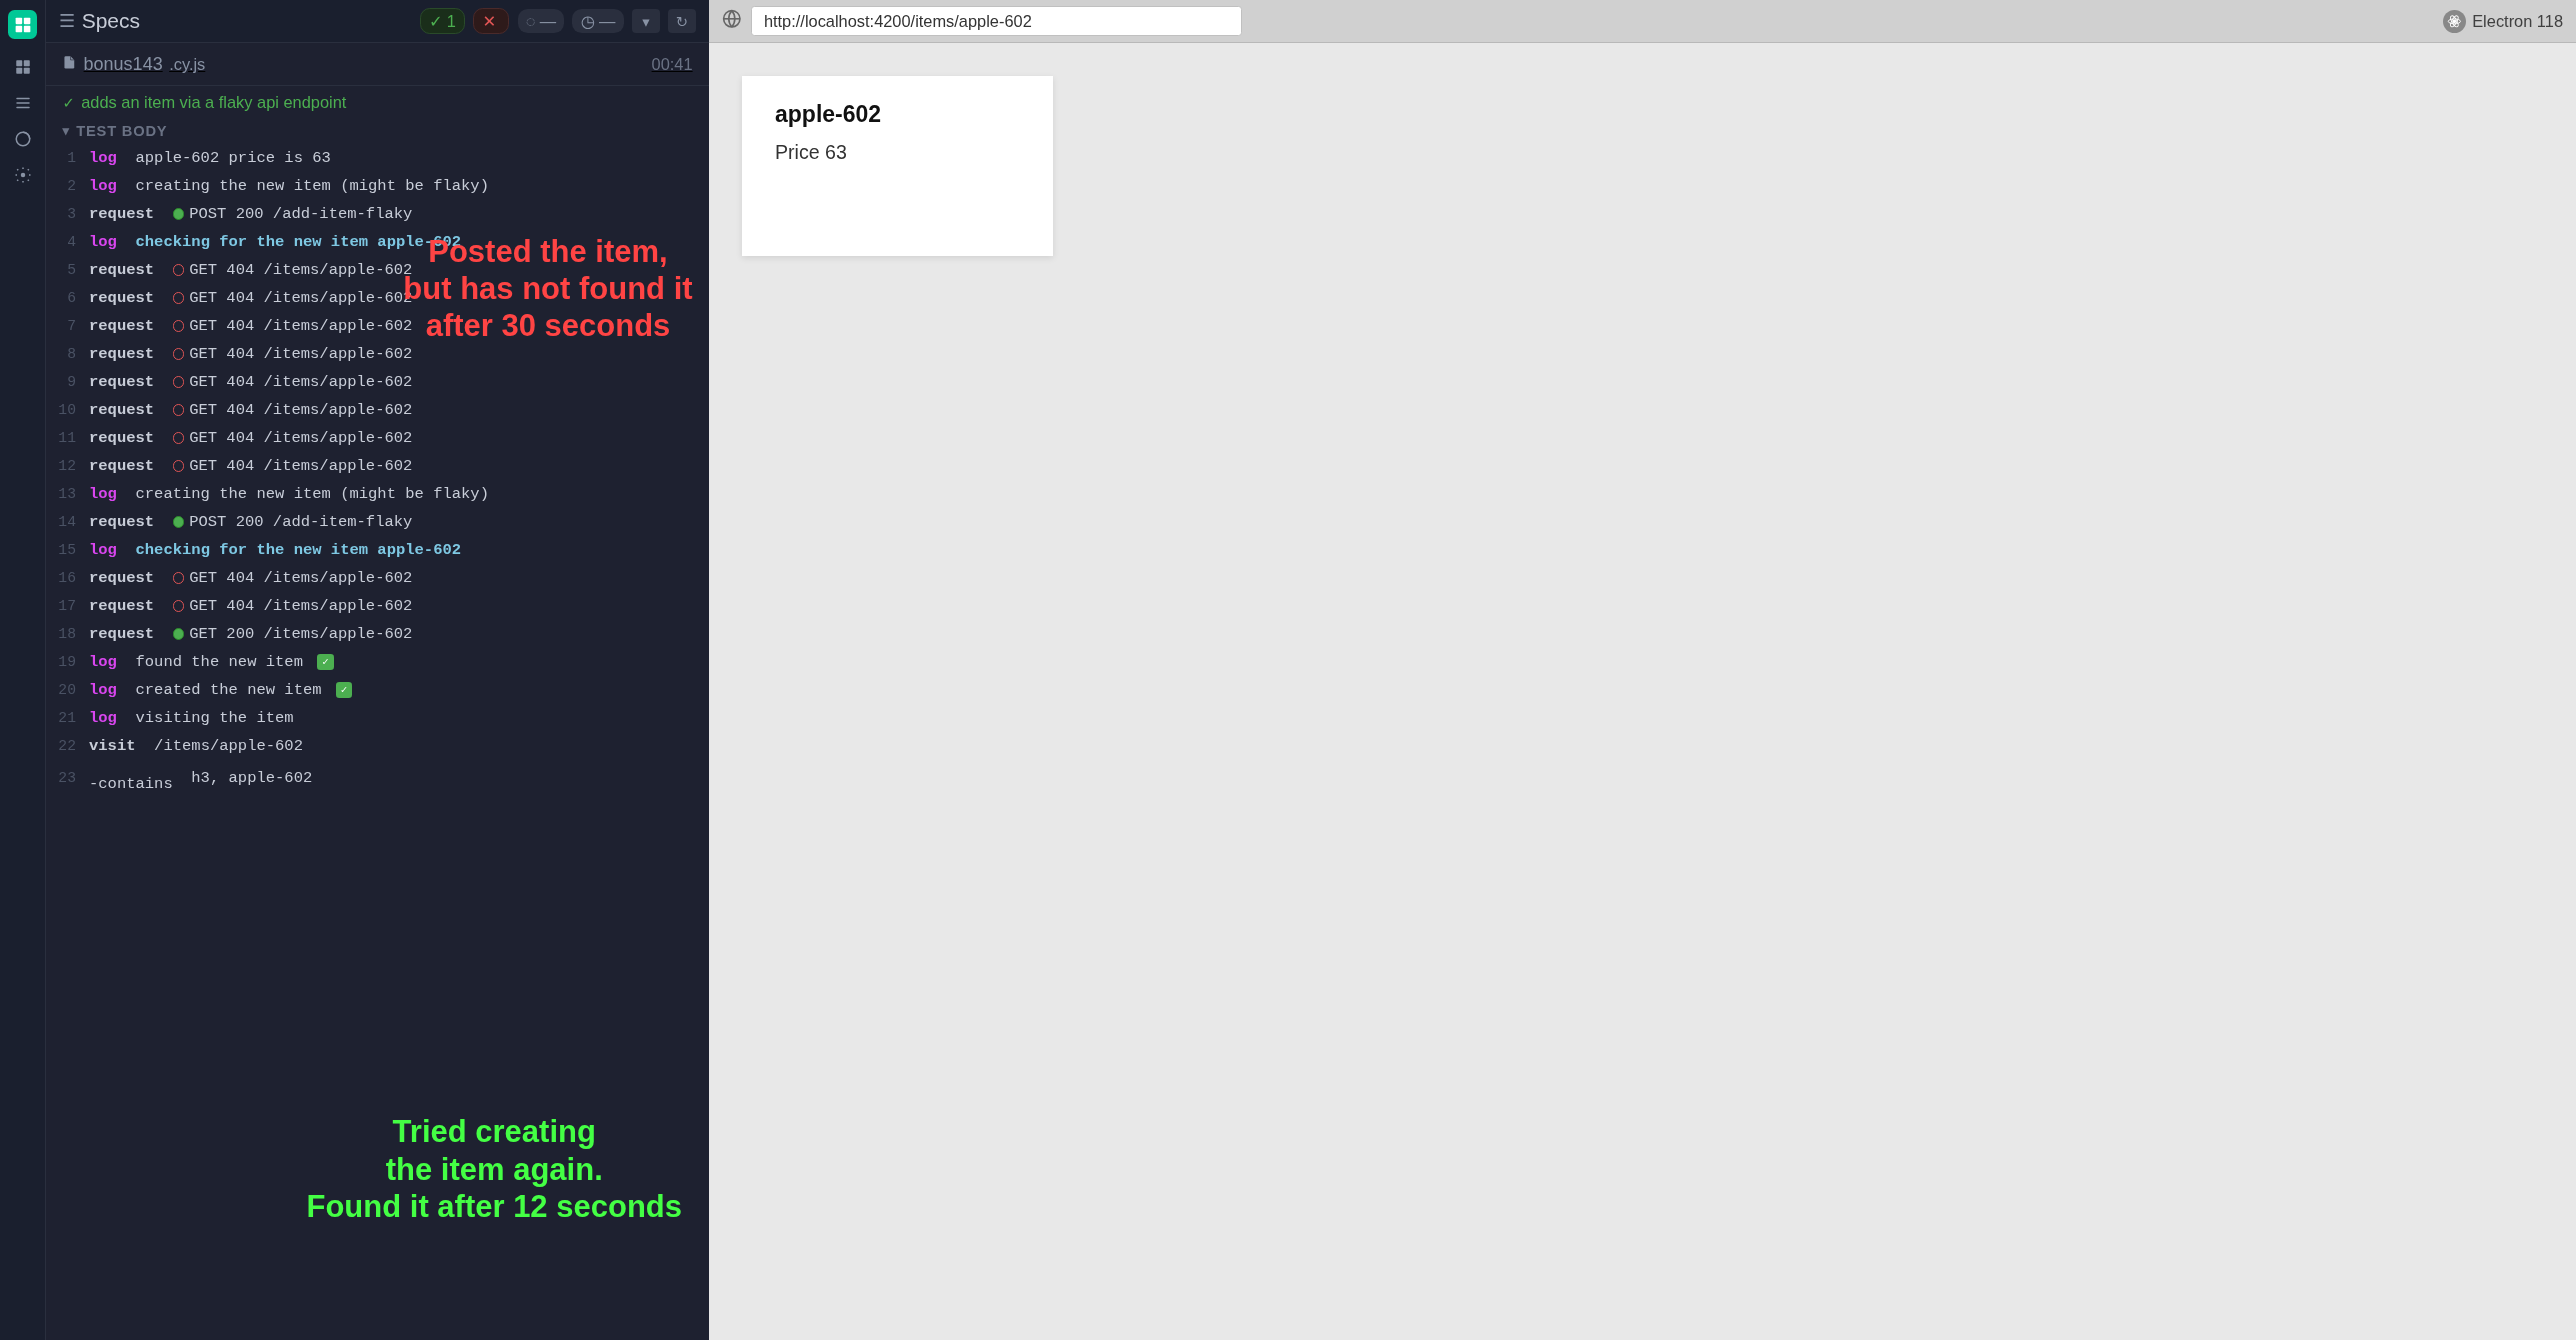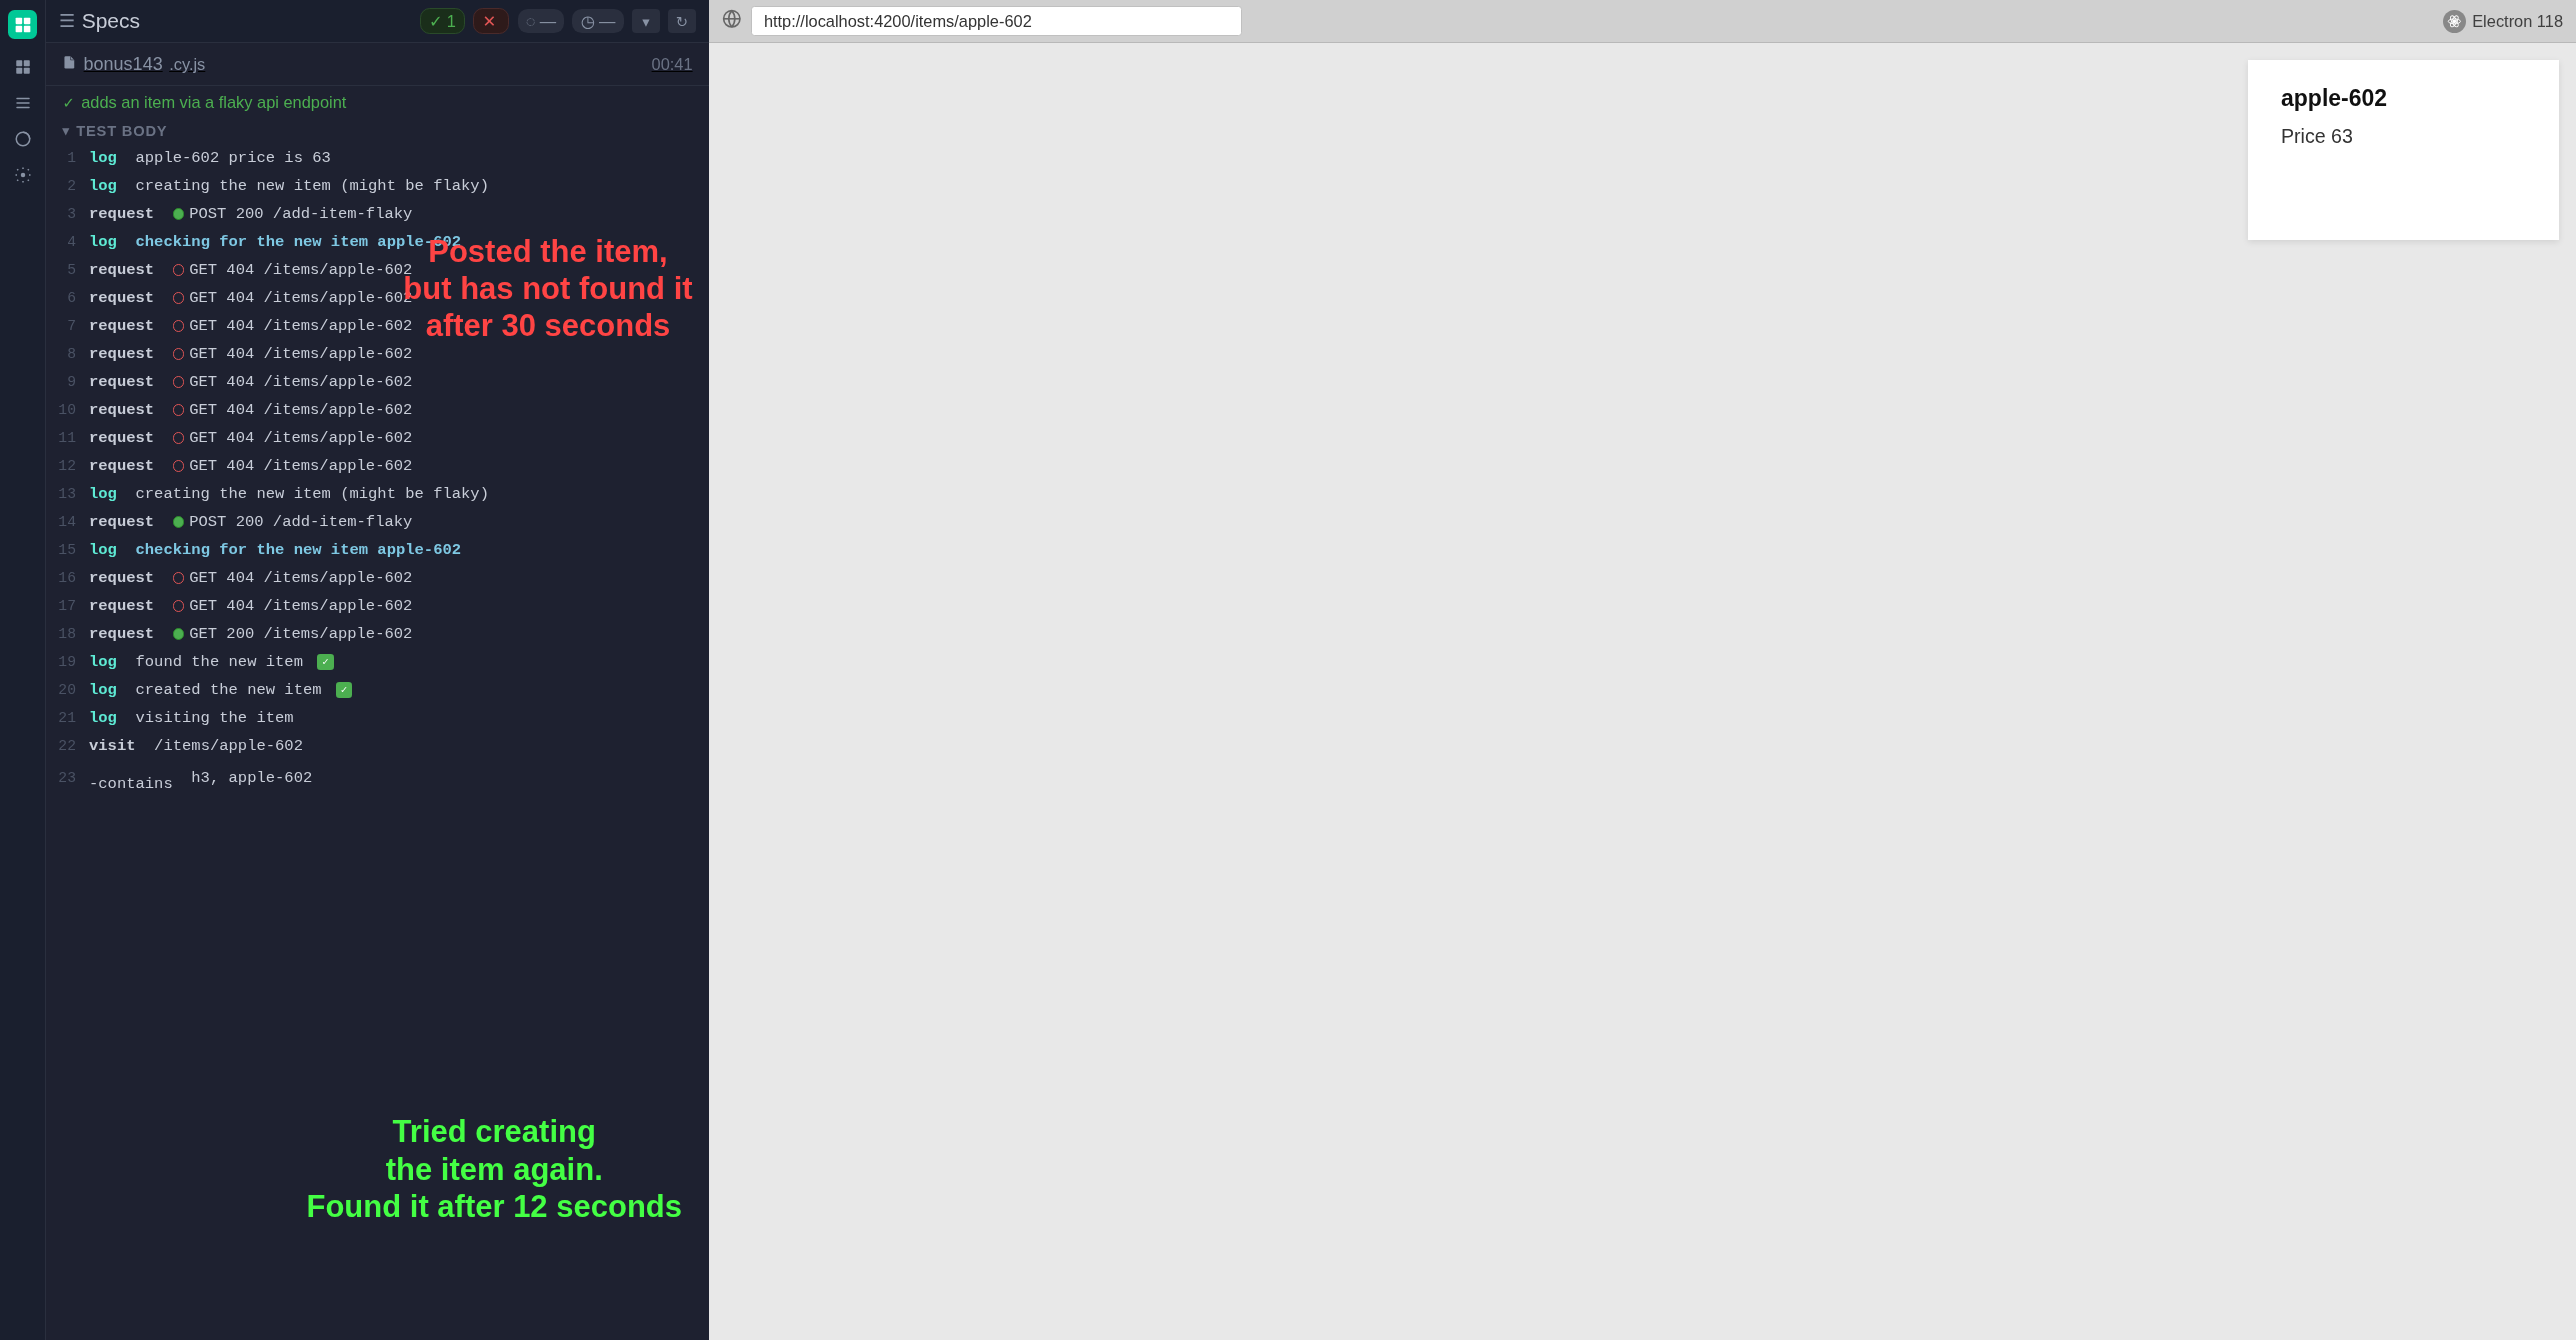--- a/index.html
+++ b/index.html
@@ -209,21 +209,21 @@
       flex-shrink: 0;
     }
     .line-content {
       flex: 1;
       display: flex;
       align-items: center;
       gap: 0;
       color: #c8cdd8;
       white-space: pre;
     }
-    .kw-log { color: #5eead4; font-weight: bold; }
+    .kw-log { color: #d946ef; font-weight: bold; }
     .kw-request { color: #c8cdd8; font-weight: bold; }
     .kw-visit { color: #c8cdd8; font-weight: bold; }
     .kw-neg { color: #c8cdd8; margin-top: 13px; }
     .text-normal { color: #c8cdd8; }
     .status-dot {
       display: inline-block;
       width: 11.5px;
       height: 11.5px;
       border-radius: 50%;
       margin-right: 4.9px;
@@ -320,23 +320,23 @@
       align-items: center;
       justify-content: center;
       color: white;
       font-size: 11.5px;
     }
 
     
     .browser-content {
       flex: 1;
       background: #e8e8e8;
-      padding: 17px;
-      display: flex;
-      justify-content: flex-end;
+      padding: 33px;
+      display: flex;
+      justify-content: flex-start;
       align-items: flex-start;
     }
     .item-card {
       background: white;
       padding: 24.5px 33px;
       width: 311px;
       min-height: 180px;
       box-shadow: 0 1.6px 6.5px rgba(0,0,0,0.1);
     }
     .item-card h1 {

